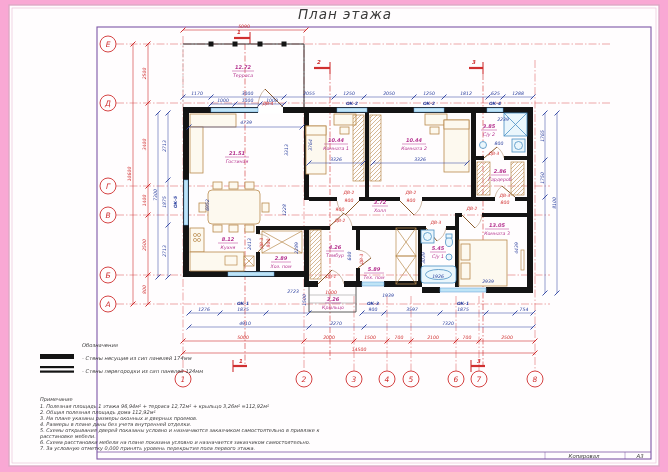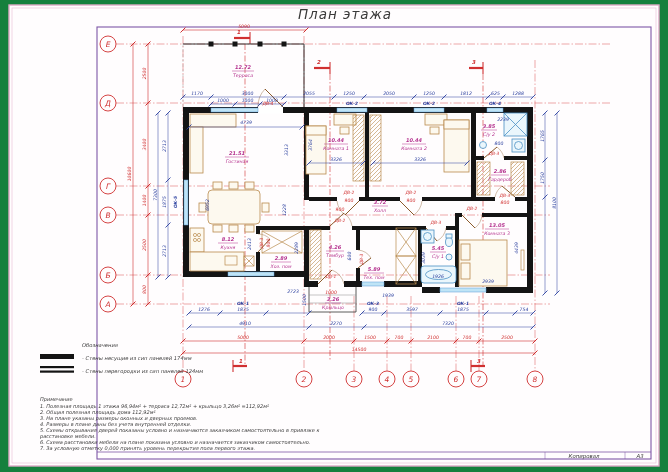--- a/index.html
+++ b/index.html
@@ -1,16 +1,16 @@
 <!DOCTYPE html>
 <html><head>
 <meta charset="utf-8">
 <style>
   html,body{margin:0;padding:0;background:#ffffff;}
-  .page{position:relative;width:668px;height:472px;background:#15803d;font-family:"DejaVu Sans",sans-serif;}
+  .page{position:relative;width:668px;height:472px;background:#f9a8d4;font-family:"DejaVu Sans",sans-serif;}
   svg{position:absolute;left:0;top:0;}
   text{font-family:"DejaVu Sans",sans-serif;font-style:italic;}
   .db{font-size:4.6px;fill:#2a3f9f;text-anchor:middle;}
   .dr{font-size:4.6px;fill:#d03030;text-anchor:middle;}
   .ok{font-size:4.4px;fill:#2a3f9f;text-anchor:middle;font-weight:bold;}
   .dv{font-size:4.4px;fill:#d03030;text-anchor:middle;}
   .ra{font-size:5.1px;fill:#b5338f;text-anchor:middle;font-weight:bold;}
   .rn{font-size:4.7px;fill:#b5338f;text-anchor:middle;}
   .ax{font-size:7.5px;fill:#d03030;text-anchor:middle;}
   .sc{font-size:5.5px;fill:#d03030;text-anchor:middle;font-weight:bold;}

